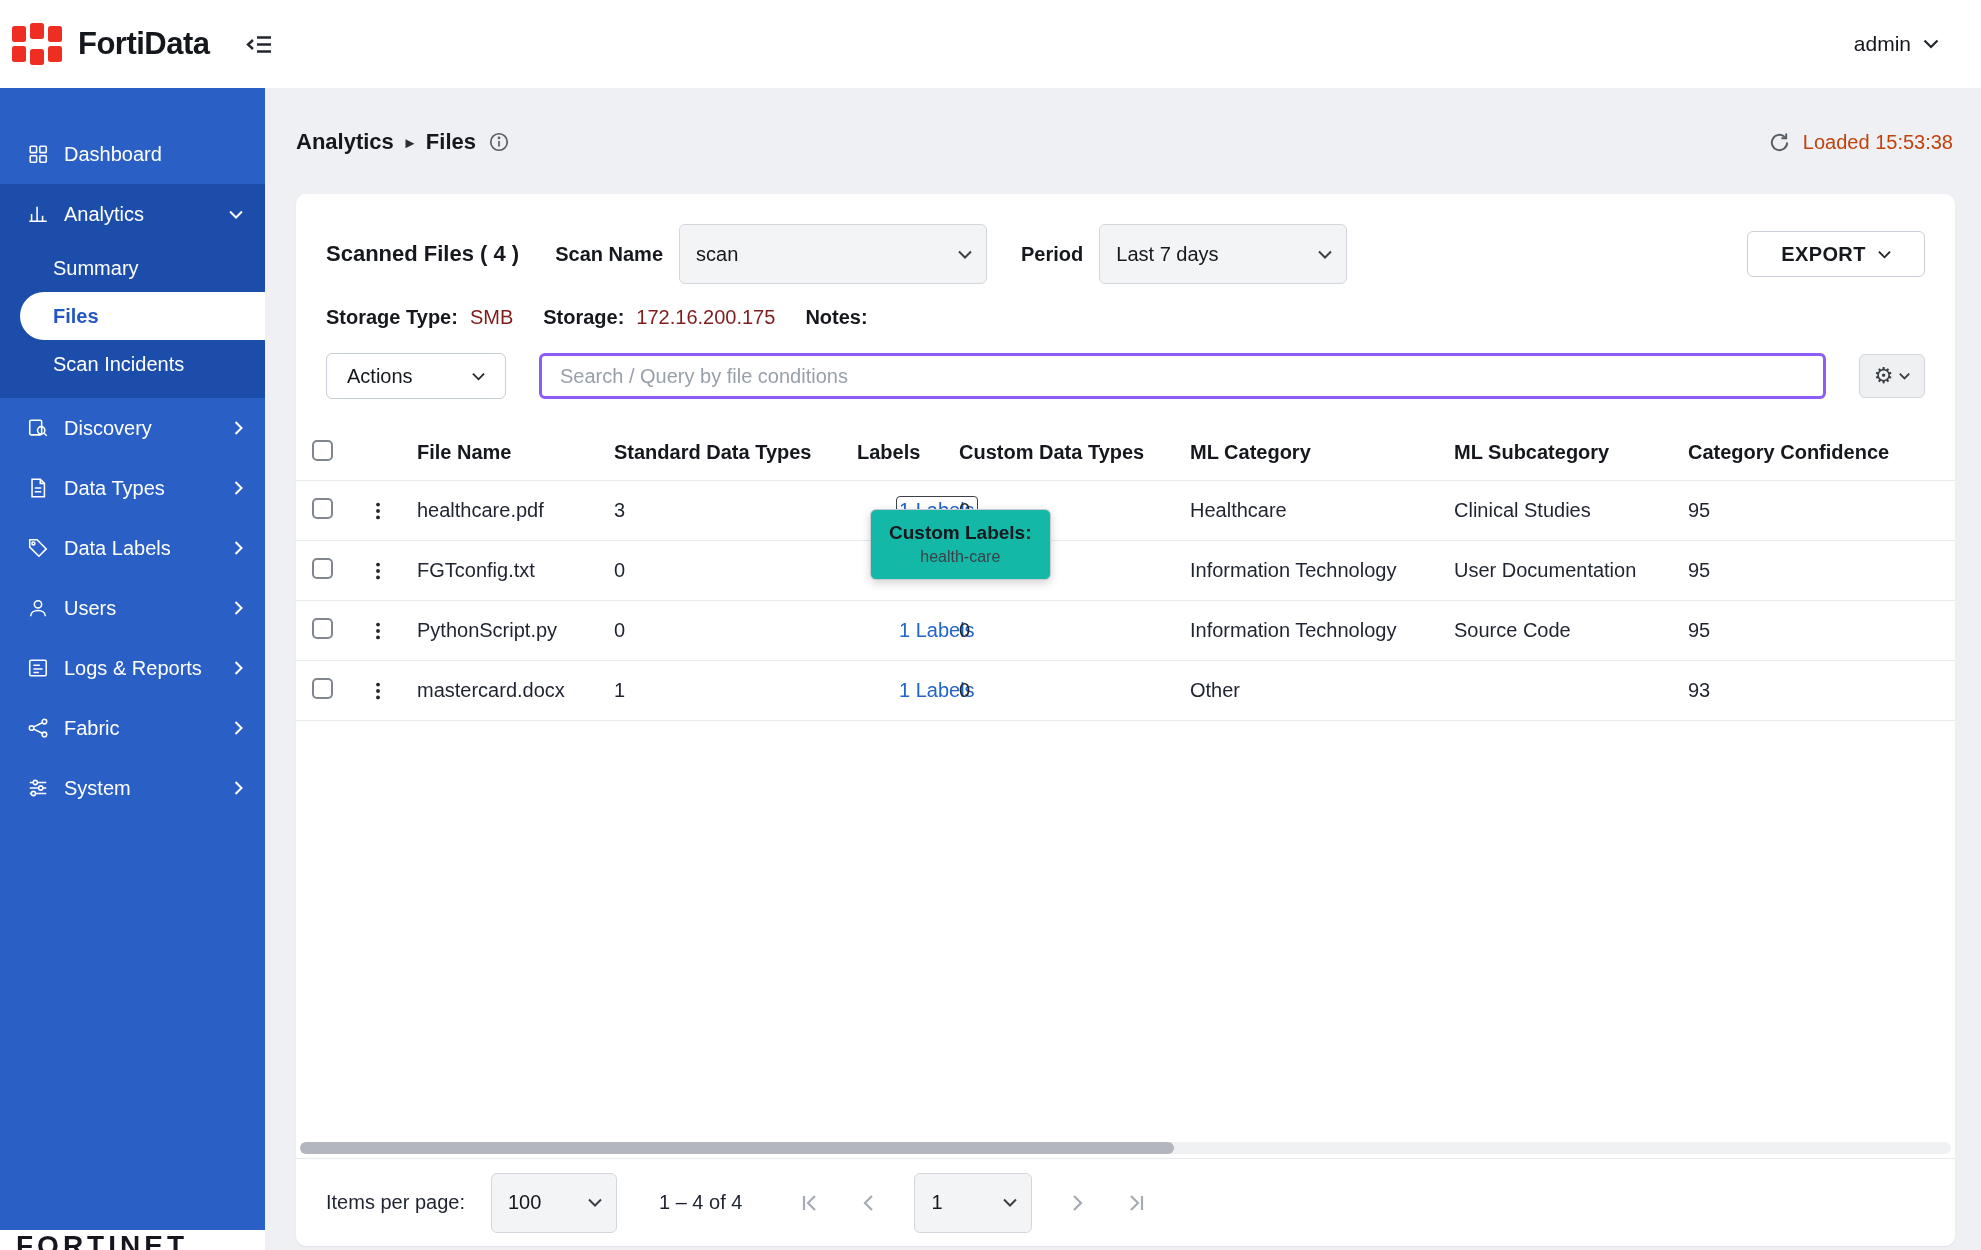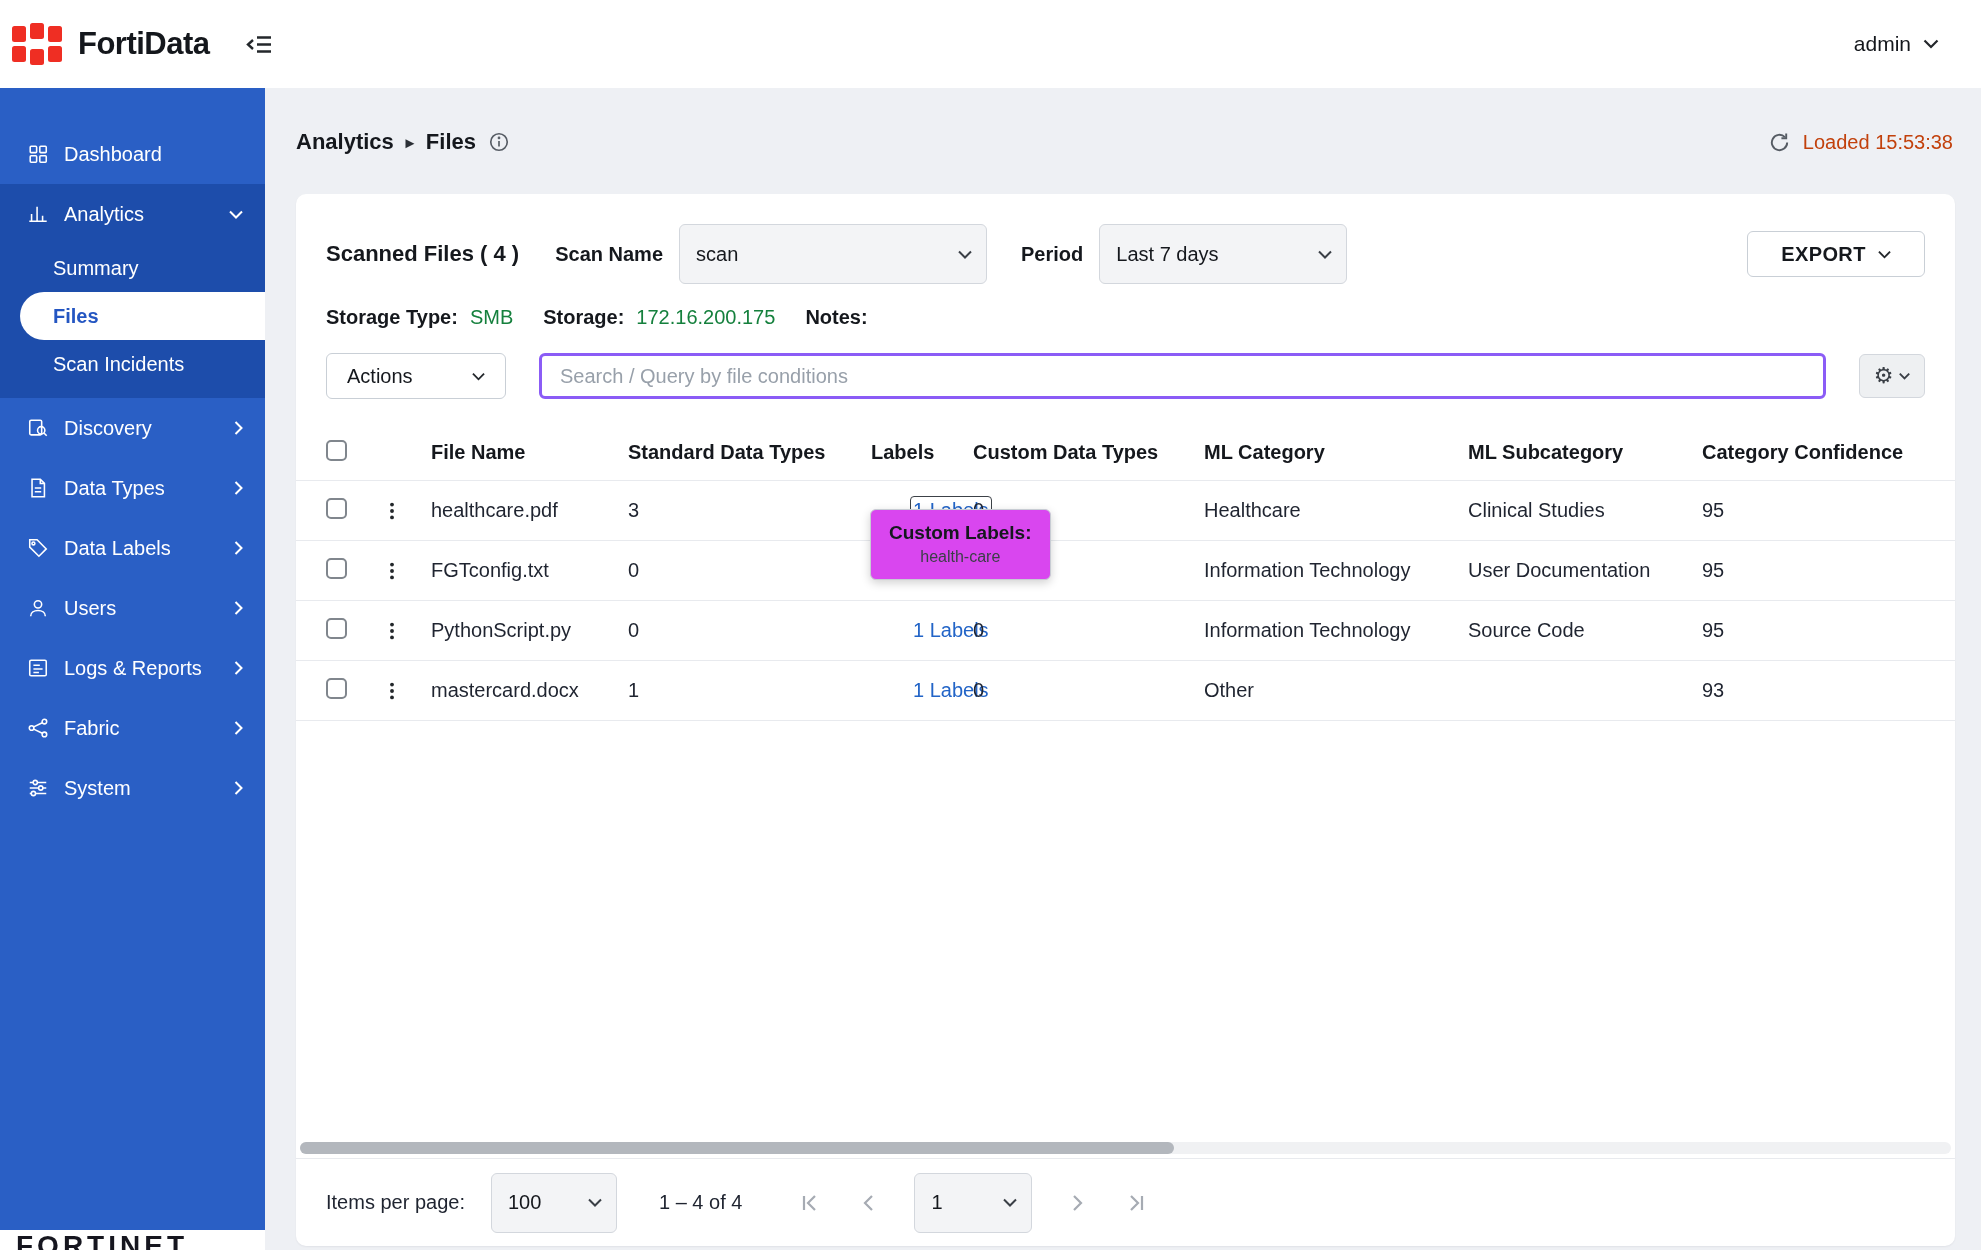--- a/index.html
+++ b/index.html
@@ -82,21 +82,21 @@
   .spacer{ flex:1; }
   .btn{
     background:#fff; border:1px solid #c9cfd6; border-radius:6px; height:46px;
     display:inline-flex; align-items:center; gap:12px; padding:0 20px;
     font-size:20px; color:#15181d; cursor:pointer; white-space:nowrap;
   }
   .btn-export{ font-weight:600; letter-spacing:.4px; width:178px; justify-content:center; }
 
   .meta-row{ display:flex; align-items:center; padding:22px 30px 0 30px; font-size:20px; }
   .meta-label{ font-weight:700; color:#15181d; margin-right:12px; }
-  .meta-value{ margin-right:30px; color:#15803d; }
+  .meta-value{ margin-right:30px; color:#7f1d1d; }
 
   .filter-row{ display:flex; align-items:center; padding:24px 30px 0 30px; gap:33px; }
   .btn-actions{ width:180px; justify-content:space-between; }
   .search-input{
     flex:1; height:46px; border:3px solid #8b5cf6; border-radius:6px;
     padding:0 18px; font-size:20px; color:#1f2430; outline:none;
     font-family:"Liberation Sans", sans-serif; background:#fff;
   }
   .search-input::placeholder{ color:#98a0aa; }
   .gear-btn{
@@ -104,35 +104,35 @@
     border-radius:6px; display:flex; align-items:center; justify-content:center; gap:6px; cursor:pointer; flex:none;
   }
   .gear-glyph{ font-size:22px; color:#3a3f46; line-height:1; }
 
   
   .table{ margin-top:26px; }
   .trow{
     display:grid;
     grid-template-columns:55px 50px 197px 243px 102px 231px 264px 234px 1fr;
     align-items:center; height:60px; border-bottom:1px solid #e8eaee;
-    padding:0 24px 0 30px; font-size:20px; white-space:nowrap;
+    padding:0 24px 0 16px; font-size:20px; white-space:nowrap;
   }
   .trow.thead{ height:56px; font-weight:700; color:#15181d; }
   .checkbox{
     width:21px; height:21px; border:2px solid #80868d; border-radius:5px;
     background:#fff; display:inline-block; cursor:pointer;
   }
   .kebab{ display:flex; cursor:pointer; width:22px; }
   .link{ color:#2264c7; cursor:pointer;margin-left:42px; }
   .link.focused{ outline:1.5px solid #3c4147; outline-offset:2px; border-radius:1px; }
 
   
   .tooltip{
     position:absolute; left:574px; top:315px; min-width:170px; z-index:10;
-    background:#d946ef; border:1px solid #c7ccd3; border-radius:6px;
+    background:#14b8a6; border:1px solid #c7ccd3; border-radius:6px;
     box-shadow:0 3px 10px rgba(0,0,0,.18); padding:12px 18px 13px; text-align:center;
   }
   .tooltip-title{ font-size:19px; font-weight:700; color:#15181d; }
   .tooltip-value{ font-size:16px; color:#3a3f46; margin-top:4px; }
 
   
   .hscroll{
     position:absolute; left:4px; right:4px; bottom:92px; height:12px;
     background:#f0f1f3; border-radius:6px;
   }

